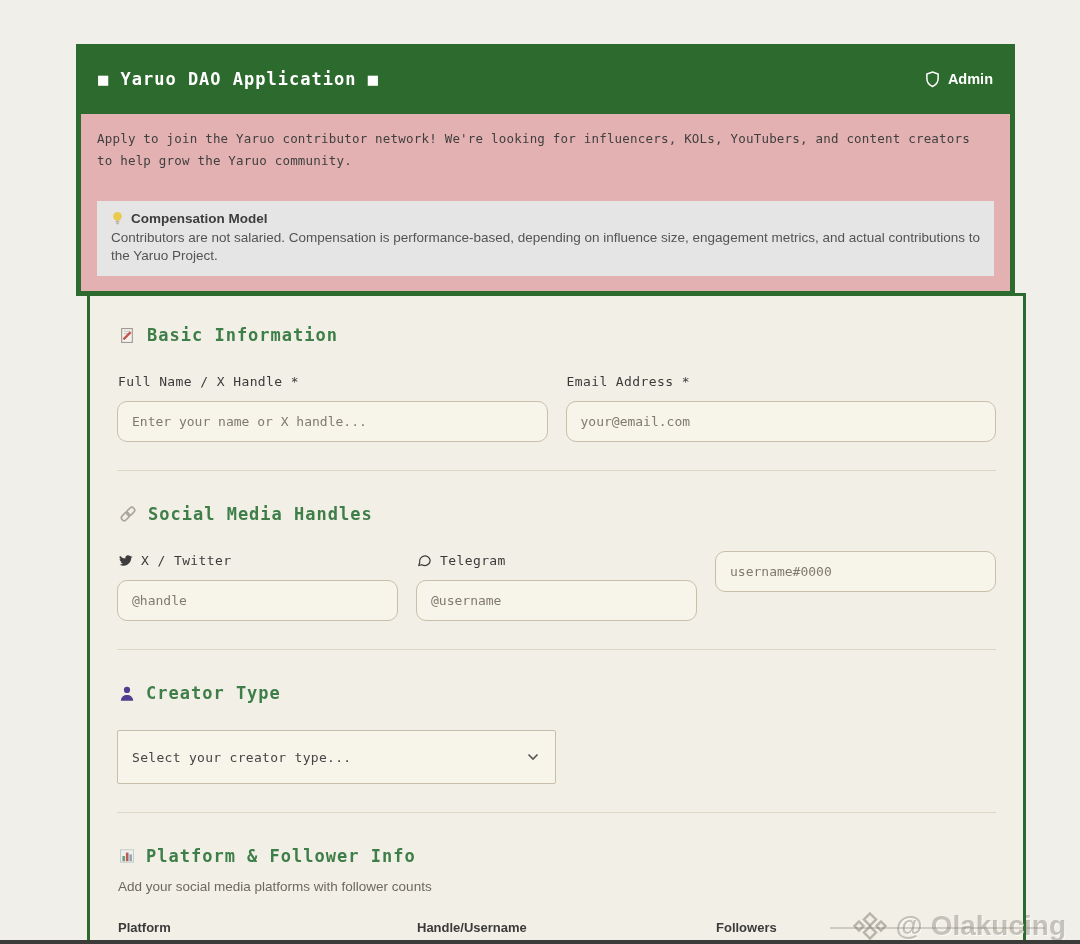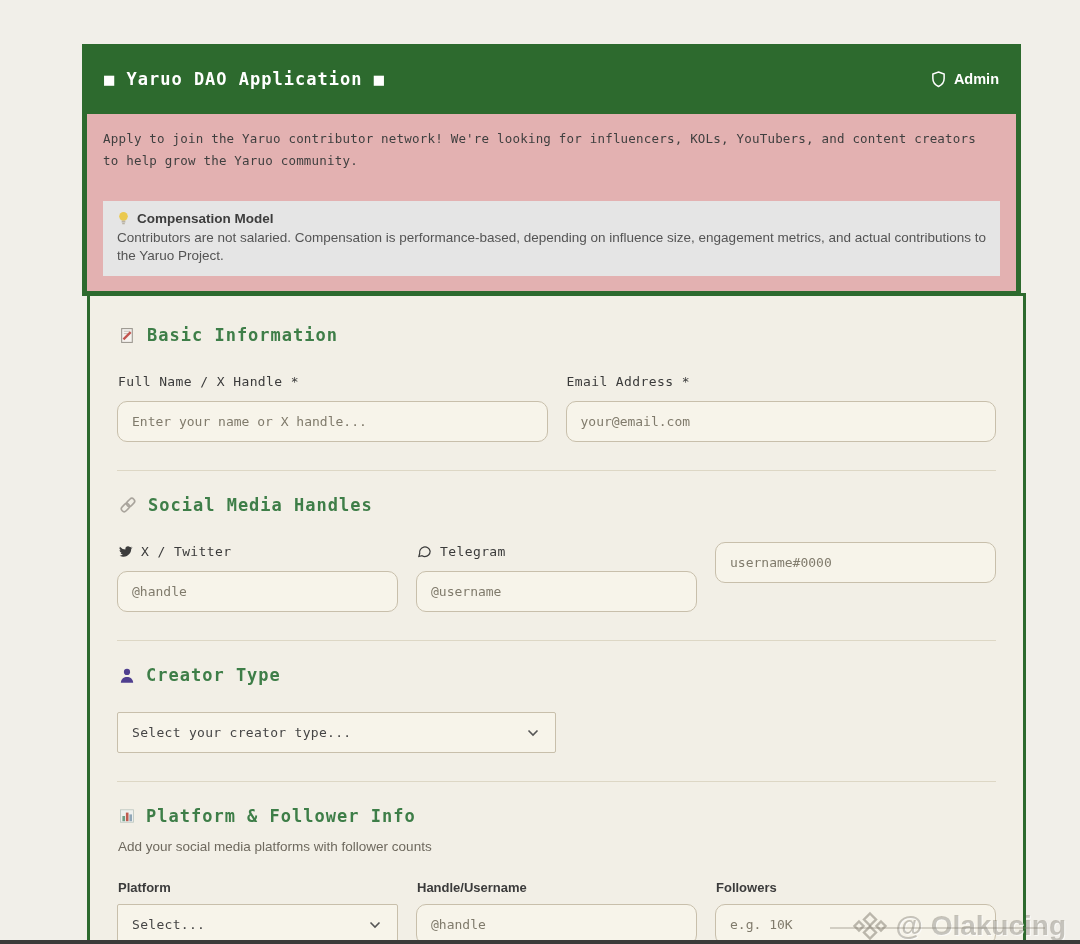--- a/index.html
+++ b/index.html
@@ -1,49 +1,49 @@
 <!DOCTYPE html>
 <html><head>
 <meta charset="utf-8">
 <style>
   html,body{margin:0;padding:0;}
   body{
     width:1080px;height:944px;position:relative;overflow:hidden;
     background:#f1efe9;font-family:"DejaVu Sans Mono",monospace;
   }
   
-  .top-card{position:absolute;left:82px;top:44px;width:939px;background:#2d6a2e;box-sizing:border-box;}
+  .top-card{position:absolute;left:76px;top:44px;width:939px;background:#2d6a2e;box-sizing:border-box;}
   .header-row{height:70px;display:flex;align-items:center;justify-content:space-between;padding:0 22px;box-sizing:border-box;}
   .app-title{color:#fff;font-size:17px;font-weight:bold;letter-spacing:1px;}
   .admin-btn{display:flex;align-items:center;gap:8px;color:#fff;cursor:pointer;
     font-family:"Liberation Sans",sans-serif;font-size:14.5px;font-weight:bold;}
   .banner{margin:0 5px 5px 5px;background:#e3b1b1;padding:14px 16px 15px 16px;}
   .banner-text{color:#3f3f3f;font-size:12.5px;line-height:1.72;letter-spacing:.2px;max-width:890px;}
   .comp-box{margin-top:30px;background:#e5e5e5;border-radius:0;padding:10px 14px 12px 14px;}
   .comp-title{display:flex;align-items:center;gap:7px;font-family:"Liberation Sans",sans-serif;
     font-size:13.5px;font-weight:bold;color:#3d3d3d;}
   .comp-body{margin-top:3px;font-family:"Liberation Sans",sans-serif;font-size:13.5px;
     color:#545454;line-height:1.3;max-width:880px;}
   
   .form-card{position:absolute;left:87px;top:293px;width:939px;height:720px;background:#f2efe6;
     border:3px solid #2d6a2e;box-sizing:border-box;padding:28px 27px;}
-  .section{padding-bottom:28px;margin-bottom:23px;border-bottom:1px solid #ddd7c5;}
+  .section{padding-bottom:28px;margin-bottom:32px;border-bottom:1px solid #ddd7c5;}
   .section.last{border-bottom:none;margin-bottom:0;padding-bottom:0;}
   .section-heading{display:flex;align-items:center;gap:11px;color:#3e7e48;font-size:17px;
     font-weight:bold;letter-spacing:1px;margin:0 0 26px 2px;line-height:22px;}
   .grid-2{display:grid;grid-template-columns:1fr 1fr;gap:18px;}
   .grid-3{display:grid;grid-template-columns:1fr 1fr 1fr;gap:18px;}
   .field-label{display:flex;align-items:center;gap:8px;height:18px;font-size:13px;color:#3b3b3b;
     letter-spacing:.4px;margin:0 0 11px 1px;}
   .field-label.low{align-items:flex-end;padding-top:4px;}
   .text-input{width:100%;box-sizing:border-box;height:41px;background:#f7f4ea;
     border:1.5px solid #c8bfab;border-radius:10px;padding:0 14px;outline:none;
     font-family:"DejaVu Sans Mono",monospace;font-size:13px;color:#4a4a4a;}
   .text-input::placeholder{color:#807b6c;opacity:1;}
-  .select-box{display:flex;align-items:center;justify-content:space-between;height:41px;
+  .select-box{display:flex;align-items:center;justify-content:space-between;height:54px;
     background:#f7f4ea;border:1.5px solid #c8bfab;border-radius:2px;padding:0 16px 0 14px;
     box-sizing:border-box;cursor:pointer;}
   .select-box .sel-text{font-size:13px;color:#454545;letter-spacing:.3px;}
   .creator-select{width:439px;}
   .sub-note{font-family:"Liberation Sans",sans-serif;font-size:13.5px;color:#6e695e;margin:-14px 0 26px 1px;}
   .plain-label{height:16px;font-family:"Liberation Sans",sans-serif;font-size:13px;font-weight:bold;
     color:#3b3b3b;margin:0 0 8px 1px;}
   
   .watermark{position:absolute;right:14px;bottom:2px;display:flex;align-items:flex-start;gap:8px;z-index:20;}
   .watermark .wm-text{font-family:"Liberation Sans",sans-serif;font-size:28px;font-weight:bold;

